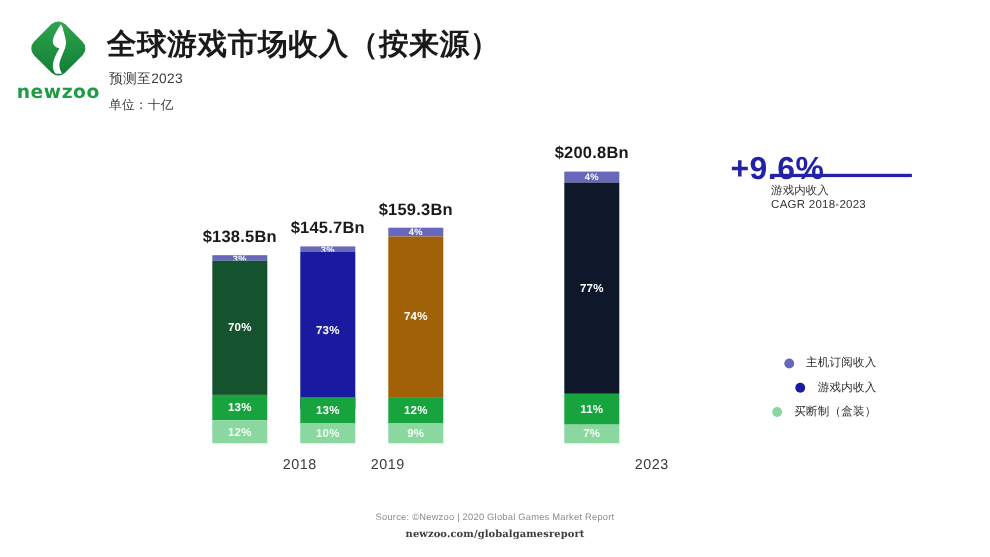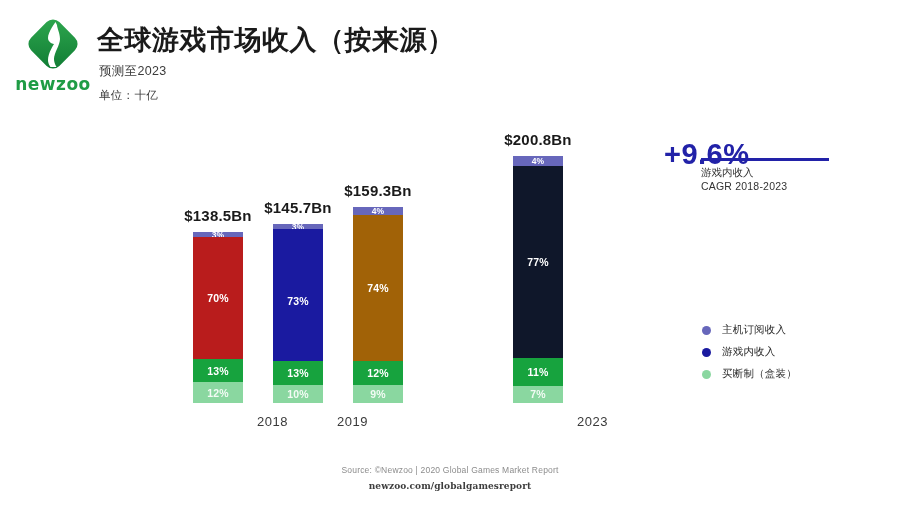--- a/index.html
+++ b/index.html
@@ -59,21 +59,21 @@
     position:absolute;left:664px;top:118px;
     font-size:29px;font-weight:700;color:#2222a8;letter-spacing:.5px;margin-top:20px;
   }
   .kpi-rule{
     position:absolute;left:701px;top:158px;width:128px;height:3px;background:#2222a8;
   }
   .kpi-l1{position:absolute;left:701px;top:166px;font-size:10.5px;color:#333;}
   .kpi-l2{position:absolute;left:701px;top:180px;font-size:10.5px;color:#333;letter-spacing:.2px;}
 
   .legend{position:absolute;left:702px;top:320px;}
-  .legend-row{display:flex;align-items:center;height:20px;margin-bottom:2px;}
+  .legend-row{display:flex;align-items:center;height:20px;margin-bottom:2px;justify-content:flex-end;}
   .legend-dot{width:9px;height:9px;border-radius:50%;margin-right:11px;flex:none;}
   .legend-label{font-size:10.5px;color:#2b2b2b;white-space:nowrap;letter-spacing:.2px;}
 
   
   .src{
     position:absolute;left:0;right:0;top:465px;text-align:center;
     font-size:8.5px;color:#8c8c8c;letter-spacing:.2px;
   }
   .src-url{
     position:absolute;left:0;right:0;top:481px;text-align:center;
@@ -105,21 +105,21 @@
     <div class="logo-word">newzoo</div>
   </div>
 
   <div class="title">全球游戏市场收入（按来源）</div>
   <div class="subtitle">预测至2023</div>
   <div class="units">单位：十亿</div>
 
   <div class="plot" id="plot">
       <div class="bar" style="left: 193px; top: 232px; height: 171px;">
         <div class="seg tiny" style="top: 0px; height: 5.23469px; background: rgb(103, 103, 187);">3%</div>
-        <div class="seg" style="top: 5.23469px; height: 122.143px; background: #b91c1c; text-align: center;">70%</div>
+        <div class="seg" style="top: 5.23469px; height: 122.143px; background: #14532d; text-align: center;">70%</div>
         <div class="seg" style="top: 127.378px; height: 22.6837px; background: rgb(23, 163, 62);">13%</div>
         <div class="seg pale" style="top: 150.061px; height: 20.9388px; background: rgb(138, 215, 160);">12%</div>
       </div>
       <div class="bar-total" style="left: 148px; top: 207px;">$138.5Bn</div>
       <div class="bar-cat" style="left: 148px; top: 414px;">2018</div>
       <div class="bar" style="left: 273px; top: 224px; height: 179px;">
         <div class="seg tiny" style="top: 0px; height: 5.42424px; background: rgb(103, 103, 187);">3%</div>
         <div class="seg" style="top: 5.42424px; height: 143px; background: rgb(26, 26, 160);">73%</div>
         <div class="seg" style="top: 137.414px; height: 23.5051px; background: rgb(23, 163, 62);">13%</div>
         <div class="seg pale" style="top: 160.919px; height: 18.0808px; background: rgb(138, 215, 160);">10%</div>

